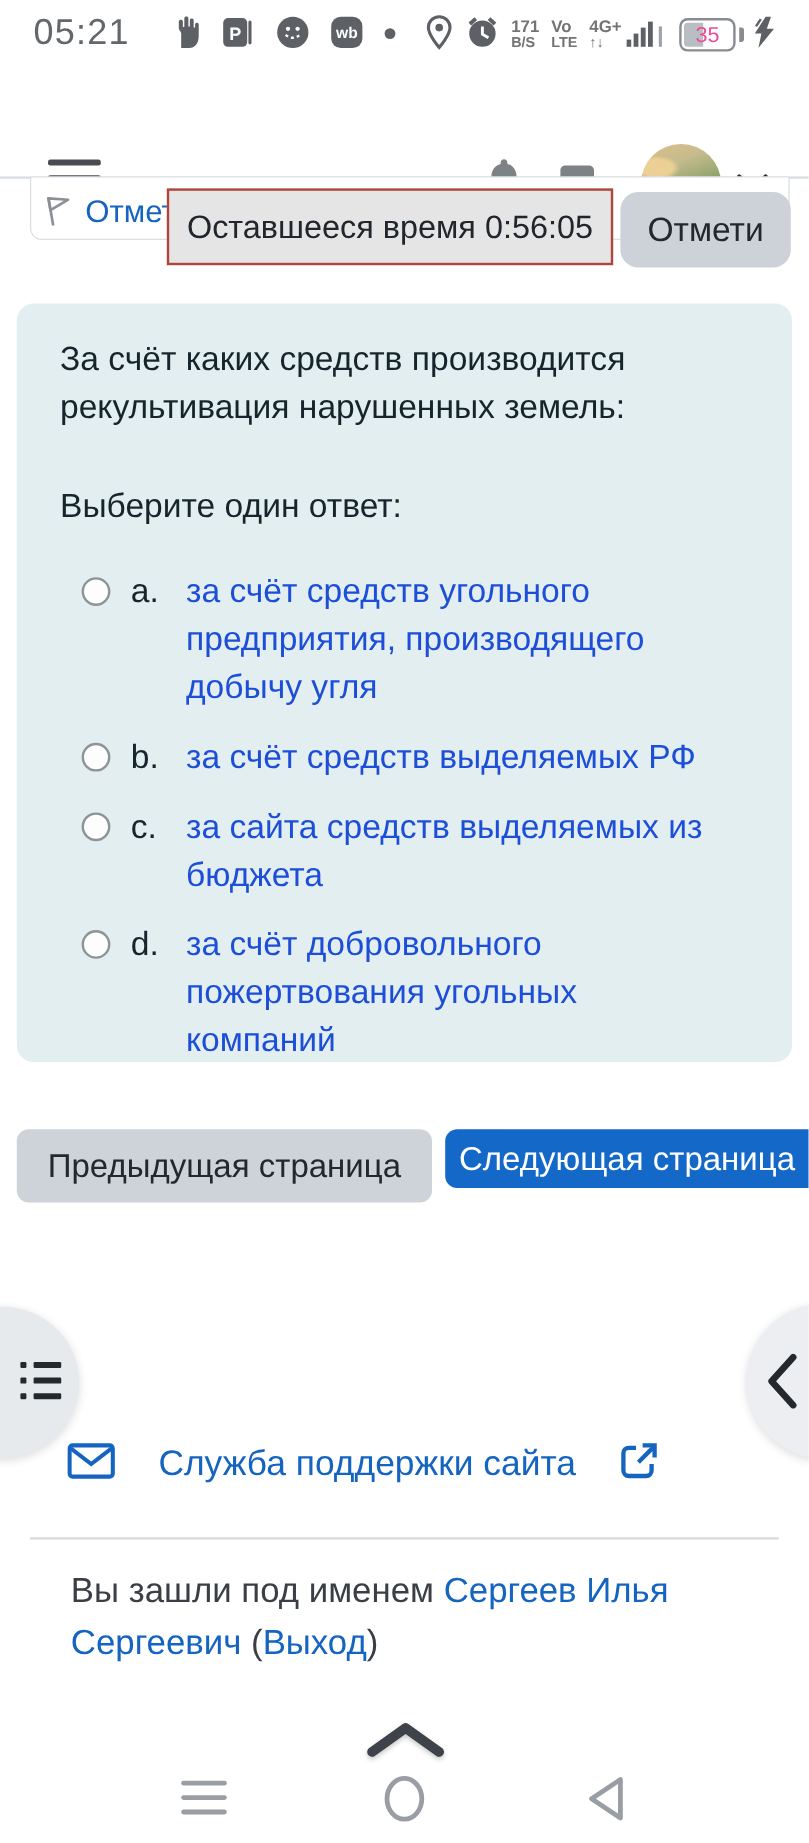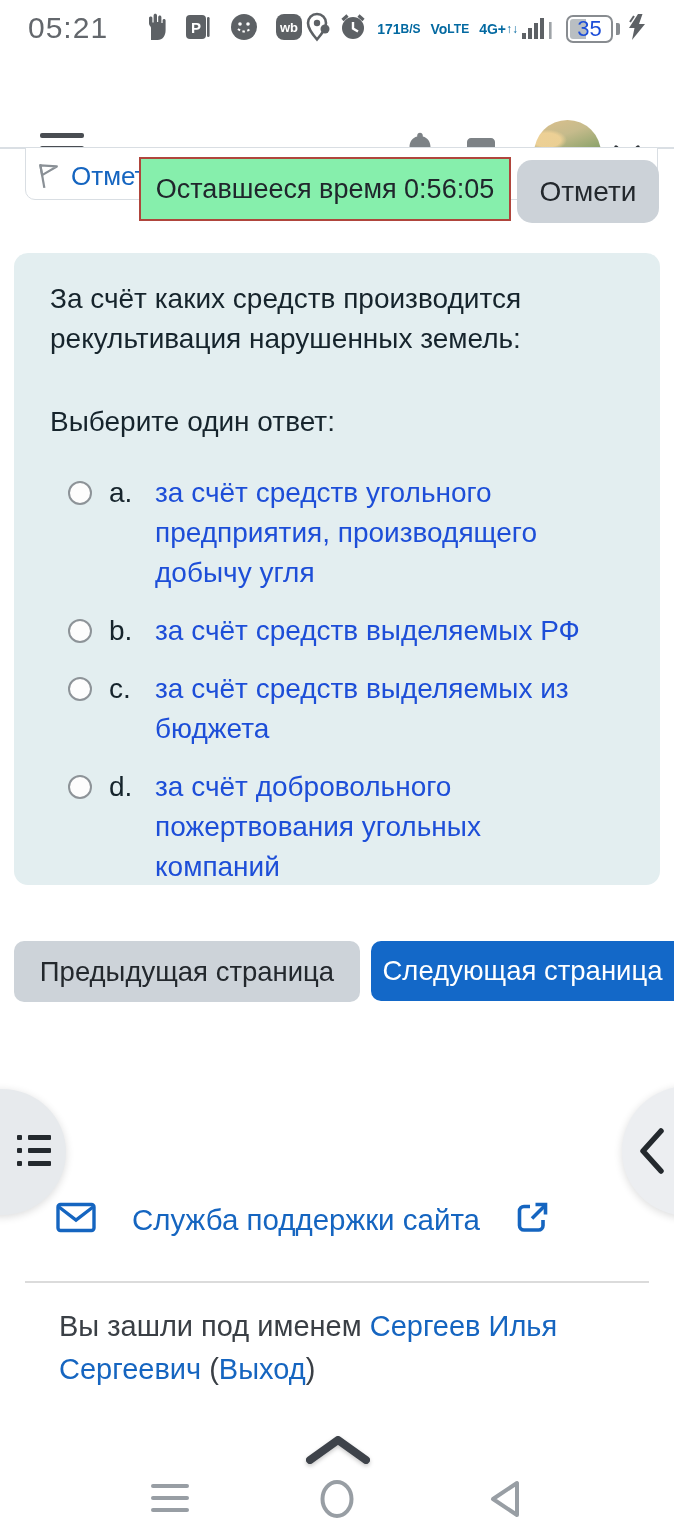--- a/index.html
+++ b/index.html
@@ -4,62 +4,62 @@
 <style>
   * { box-sizing: border-box; margin: 0; padding: 0; }
   body { margin: 0; background: #fff; font-family: "Liberation Sans", sans-serif; }
   .screen { position: relative; width: 674px; height: 1536px; background: #fff; overflow: hidden; }
 
   
   .statusbar { position: absolute; top: 0; left: 0; right: 0; height: 56px; background: #fff; }
   .time { position: absolute; left: 28px; top: 11px; font-size: 30px; color: #63676c; letter-spacing: 1px; }
   .app-icons { position: absolute; left: 146px; top: 14px; display: flex; align-items: center; gap: 17px; height: 30px; }
   .statusbar-right { position: absolute; right: 26px; top: 10px; display: flex; align-items: center; gap: 10px; height: 38px; }
-  .stack { display: flex; flex-direction: row; align-items: flex-start; line-height: 13px; color: #0369a1; }
+  .stack { display: flex; flex-direction: column; align-items: flex-start; line-height: 13px; color: #737373; }
   .stack .t { font-size: 14px; font-weight: bold; }
   .stack .b { font-size: 12px; font-weight: bold; }
   .battery { position: relative; width: 47px; height: 28px; border: 2.5px solid #888c90; border-radius: 7px; display: flex; align-items: center; justify-content: center; }
   .battery-fill { position: absolute; left: 2px; top: 2px; bottom: 2px; width: 16px; background: #b9bec2; border-radius: 3px 0 0 3px; }
-  .battery-num { position: relative; font-size: 22px; color: #1d4ed8; z-index: 1; }
+  .battery-num { position: relative; font-size: 18px; color: #ec4899; z-index: 1; }
   .battery-nub { width: 4px; height: 12px; background: #888c90; border-radius: 0 2px 2px 0; margin-left: -7px; }
 
   
   .header { position: absolute; top: 56px; left: 0; right: 0; height: 84px; background: #fff; }
   .hamburger { position: absolute; left: 40px; top: 77px; width: 44px; height: 30px; display: flex; flex-direction: column; justify-content: space-between; cursor: pointer; }
   .hamburger div { height: 4.5px; background: #494d52; border-radius: 2px; }
   .avatar { position: absolute; left: 534px; top: 64px; width: 67px; height: 67px; border-radius: 50%;
     background:
       radial-gradient(ellipse 10px 17px at 52% 62%, #4a3d33 68%, rgba(74,61,51,0) 70%),
       radial-gradient(ellipse 26px 14px at 20% 30%, rgba(240,210,150,.9) 50%, rgba(240,210,150,0) 75%),
       linear-gradient(160deg, #ddc08c 0%, #c6bb8c 28%, #94a66f 52%, #63814b 78%, #49663d 100%);
   }
   .icon-btn { position: absolute; cursor: pointer; }
 
   
   .hairline-top { position: absolute; top: 147px; left: 0; right: 0; height: 1.5px; background: #dadfe4; z-index: 1; }
   .info-panel { position: absolute; top: 147px; left: 25px; right: 16px; height: 53px; background: #fff; border: 1.5px solid #d9dee3; border-radius: 0 0 10px 10px; z-index: 2; }
   .flag-wrap { position: absolute; left: 36px; top: 160px; z-index: 2; display: flex; align-items: center; gap: 10px; }
   .flag-label { font-size: 26px; color: #1565c0; white-space: nowrap; }
-  .timer-box { position: absolute; left: 139px; top: 157px; width: 372px; height: 64px; background: #86efac; border: 2.5px solid #b0453c; display: flex; align-items: center; justify-content: center; z-index: 3; }
+  .timer-box { position: absolute; left: 139px; top: 157px; width: 372px; height: 64px; background: #e5e5e5; border: 2.5px solid #b0453c; display: flex; align-items: center; justify-content: center; z-index: 3; }
   .timer-text { font-size: 27px; color: #20262c; white-space: nowrap; }
   .hide-btn { position: absolute; left: 517px; top: 160px; width: 142px; height: 63px; background: #ccd2d8; border: none; border-radius: 15px; font-size: 28px; color: #23282d; font-family: inherit; display: flex; align-items: center; justify-content: center; cursor: pointer; z-index: 4; }
 
   
   .qcard { position: absolute; top: 253px; left: 14px; width: 646px; height: 632px; background: #e3eef0; border-radius: 14px; }
   .qtext { margin: 26px 48px 0 36px; font-size: 28px; line-height: 40px; color: #16242c; }
   .qprompt { margin: 43px 48px 0 36px; font-size: 28px; line-height: 40px; color: #16242c; }
   .options { margin-top: 31px; }
   .option { display: flex; align-items: flex-start; margin-bottom: 18px; }
   .radio { flex: none; width: 24px; height: 24px; margin-left: 54px; margin-top: 8px; border: 2px solid #8d9398; border-radius: 50%; background: #fdfdfd; cursor: pointer; }
   .opt-letter { flex: none; width: 30px; margin-left: 17px; font-size: 28px; line-height: 40px; color: #16242c; }
   .opt-text { margin-left: 16px; max-width: 445px; font-size: 28px; line-height: 40px; color: #1d4ed8; }
 
   
   .btn-prev { position: absolute; left: 14px; top: 941px; width: 346px; height: 61px; background: #cdd3d9; border: none; border-radius: 10px; font-size: 27.5px; color: #23282d; font-family: inherit; cursor: pointer; }
-  .btn-next { position: absolute; left: 371px; top: 941px; width: 303px; height: 60px; background: #1368c8; border: none; border-radius: 10px 0 0 10px; font-size: 27.5px; color: #ffffff; font-family: inherit; cursor: pointer; }
+  .btn-next { position: absolute; left: 371px; top: 941px; width: 303px; height: 49px; background: #1368c8; border: none; border-radius: 10px 0 0 10px; font-size: 27.5px; color: #ffffff; font-family: inherit; cursor: pointer; }
 
   
   .float-left { position: absolute; left: -62px; top: 1089px; width: 128px; height: 126px; border-radius: 50%; background: #e7eaed; box-shadow: 0 2px 8px rgba(0,0,0,.14); cursor: pointer; }
   .float-right { position: absolute; left: 622px; top: 1086px; width: 132px; height: 130px; border-radius: 50%; background: #eceef1; box-shadow: 0 2px 8px rgba(0,0,0,.14); cursor: pointer; }
   .list-icon { position: absolute; left: 17px; top: 1133px; width: 34px; height: 38px; }
   .list-icon .row { position: absolute; left: 0; width: 34px; height: 5px; }
   .list-icon .row i { position: absolute; left: 0; top: 0; width: 5px; height: 5px; background: #24292e; border-radius: 1px; }
   .list-icon .row b { position: absolute; left: 11px; top: 0; width: 23px; height: 5px; background: #24292e; border-radius: 1px; }
   .chev-left { position: absolute; left: 638px; top: 1128px; }
 
@@ -229,21 +229,21 @@
         <span class="opt-text">за счёт средств угольного предприятия, производящего добычу угля</span>
       </div>
       <div class="option">
         <span class="radio"></span>
         <span class="opt-letter">b.</span>
         <span class="opt-text">за счёт средств выделяемых РФ</span>
       </div>
       <div class="option">
         <span class="radio"></span>
         <span class="opt-letter">c.</span>
-        <span class="opt-text">за счёт средств выделяемых из бюджета</span>
+        <span class="opt-text">за сайта средств выделяемых из бюджета</span>
       </div>
       <div class="option">
         <span class="radio"></span>
         <span class="opt-letter">d.</span>
         <span class="opt-text">за счёт добровольного пожертвования угольных компаний</span>
       </div>
     </div>
   </div>
 
   <button class="btn-prev">Предыдущая страница</button>

